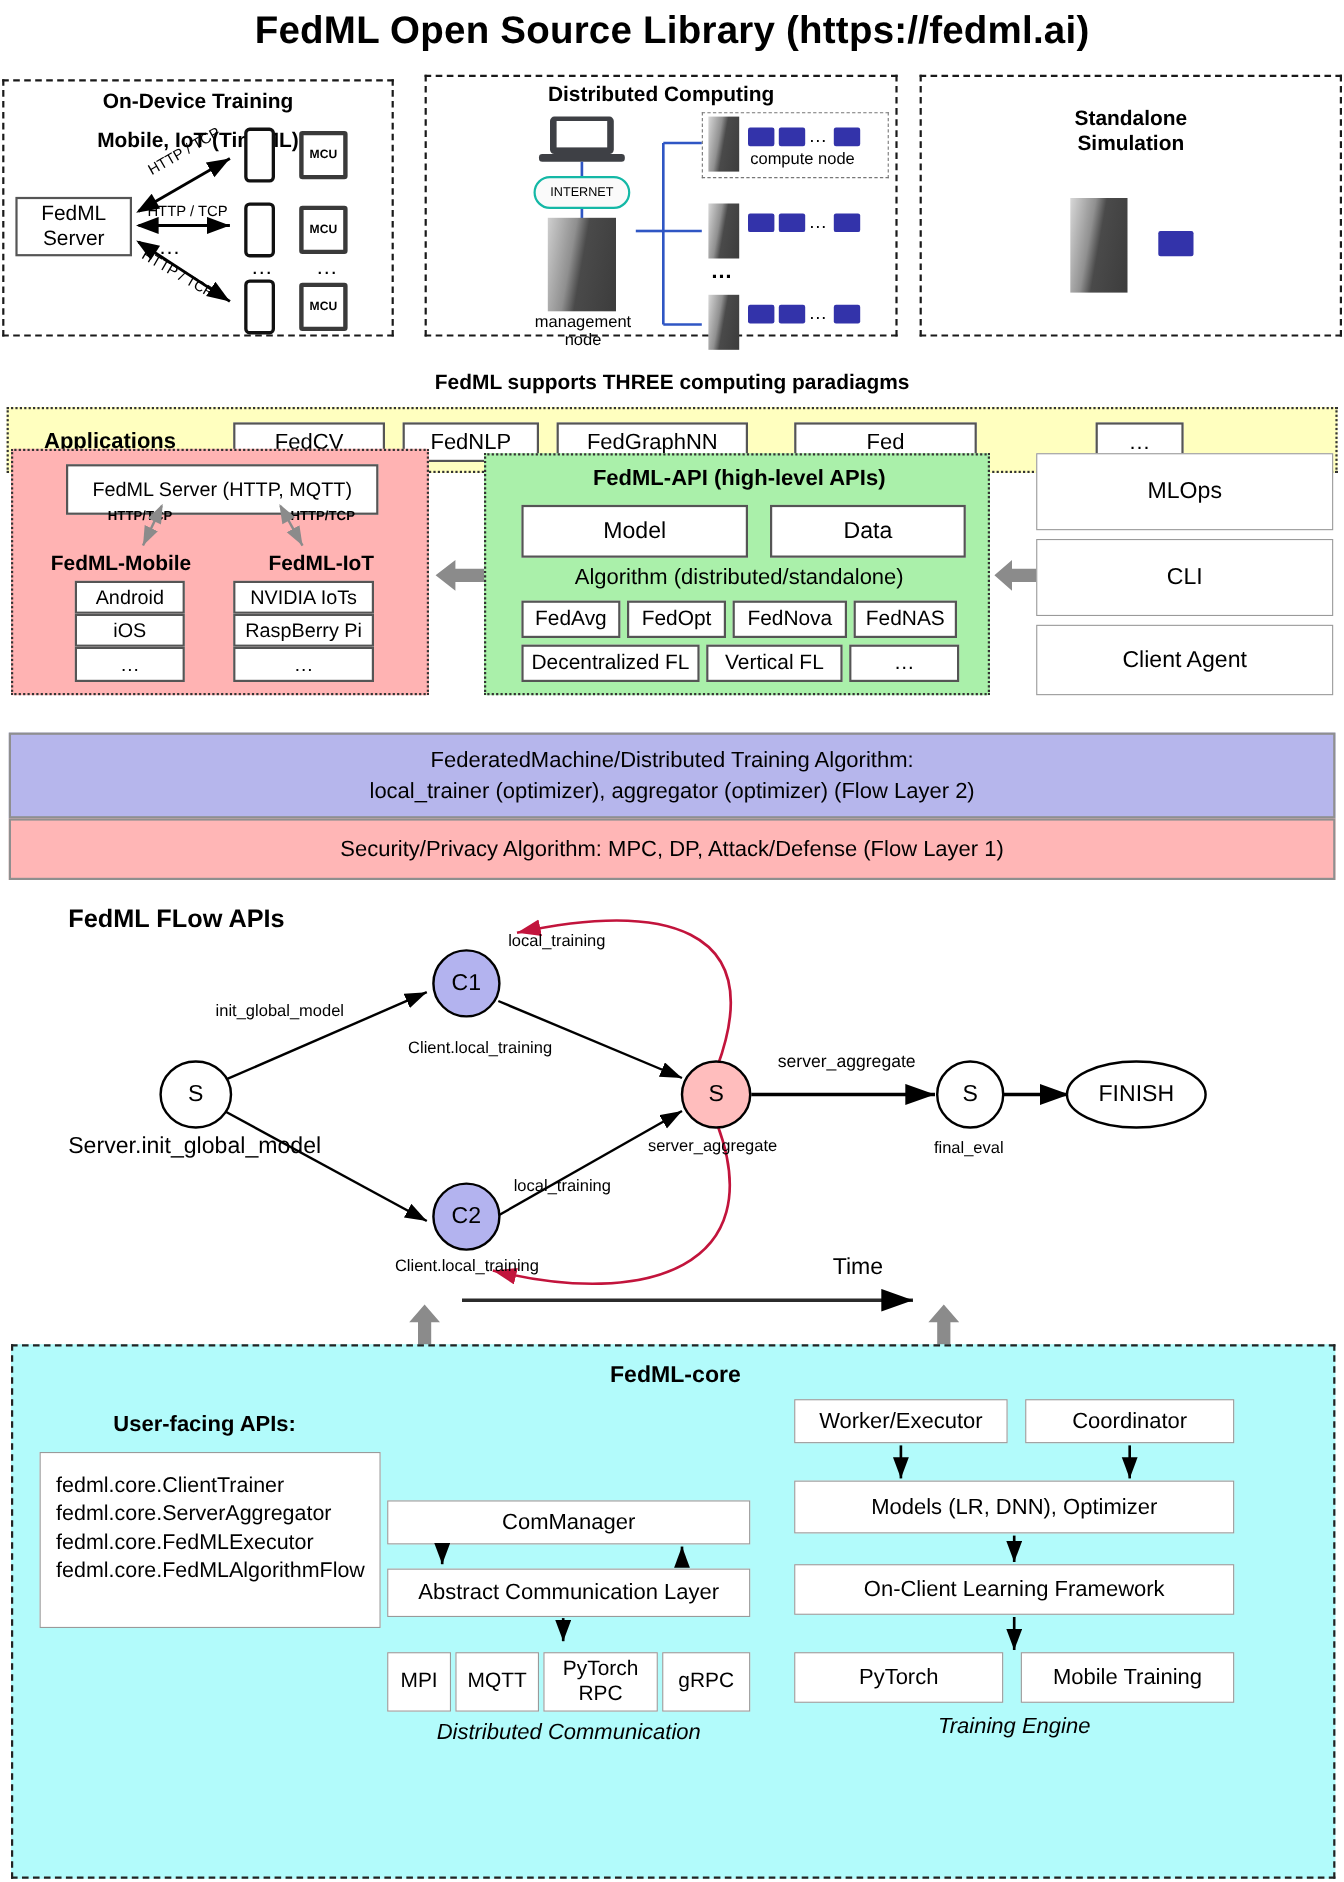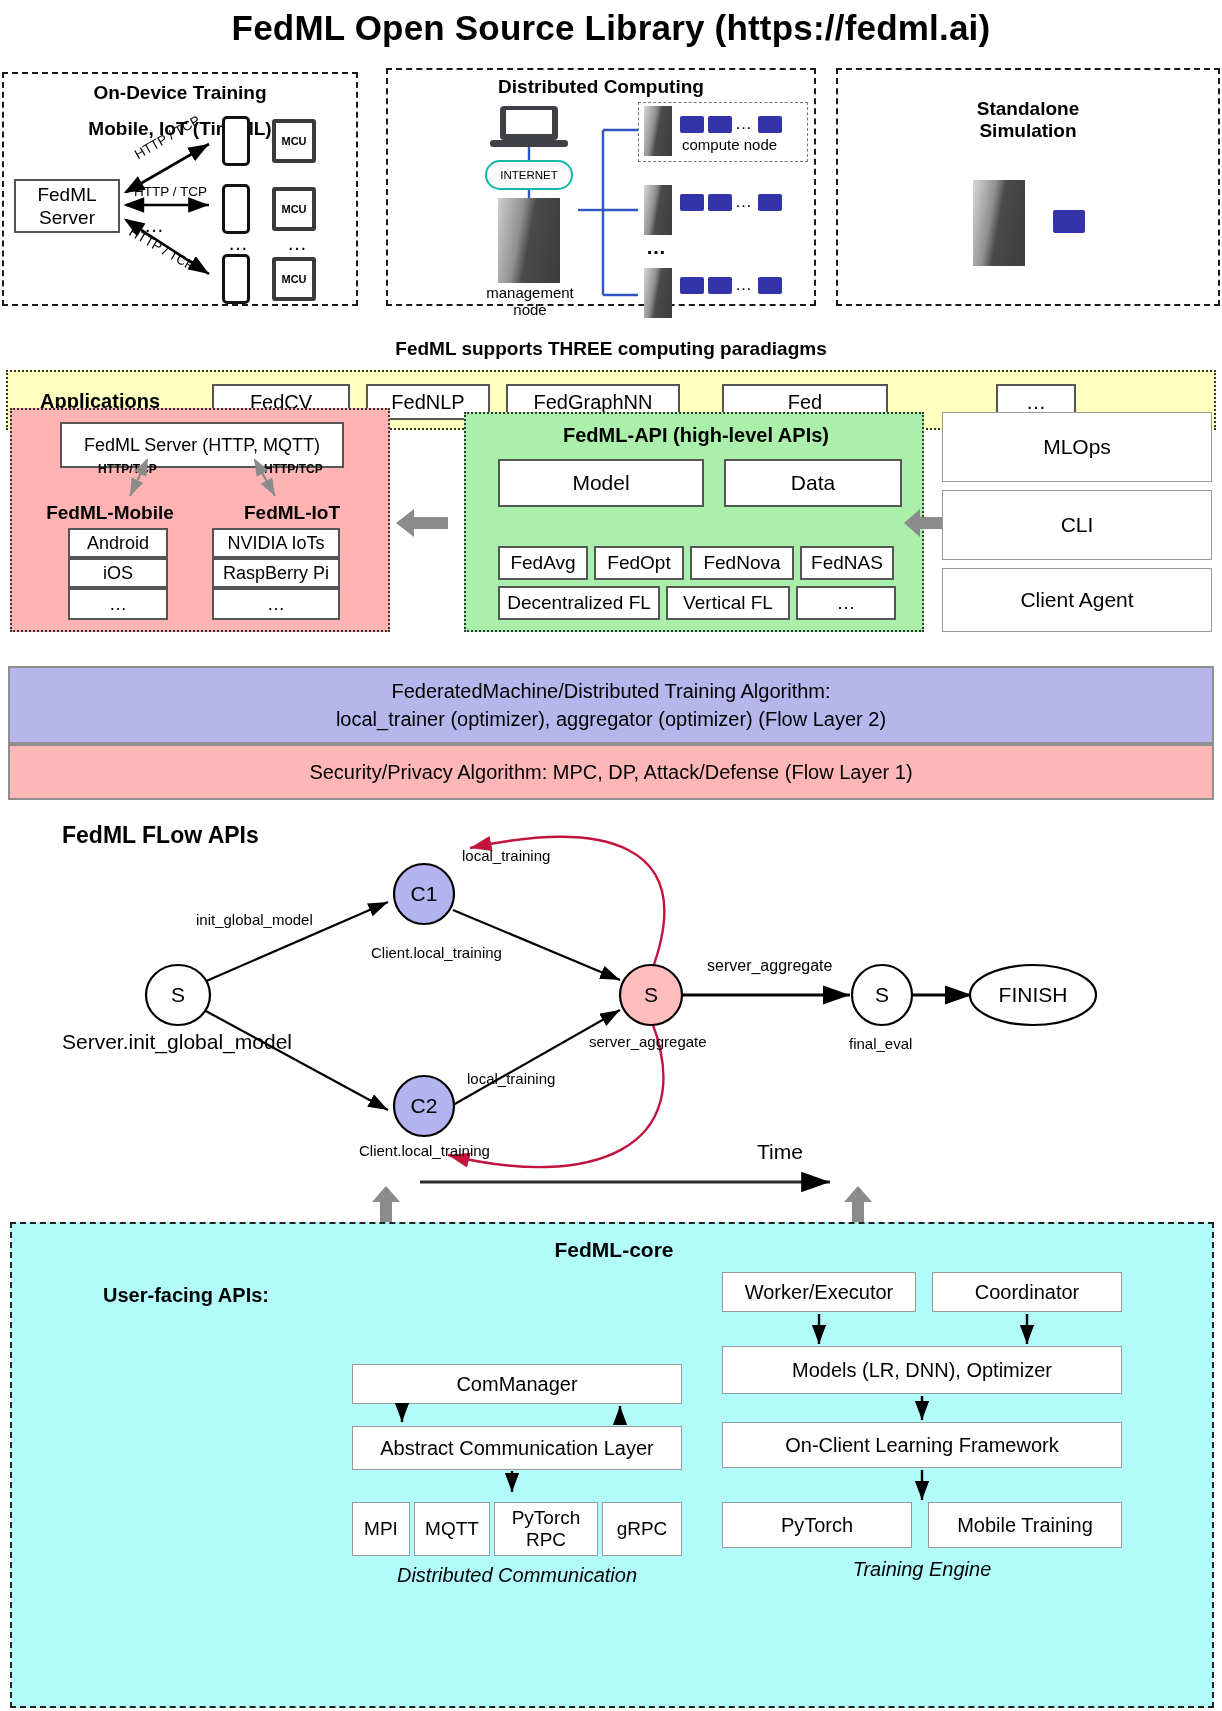--- a/index.html
+++ b/index.html
@@ -157,24 +157,25 @@
 
   <div class="abs wbox ctr" style="left:200px;top:118px;width:128px;height:30px;font-size:18px;">NVIDIA IoTs</div>
   <div class="abs wbox ctr" style="left:200px;top:148px;width:128px;height:30px;font-size:18px;">RaspBerry Pi</div>
   <div class="abs wbox ctr" style="left:200px;top:178px;width:128px;height:32px;font-size:18px;">…</div>
 </div>
 
 <svg class="abs" style="left:396px;top:505px;width:58px;height:36px;">
   <polygon points="0,18 18,4 18,12 52,12 52,24 18,24 18,32" fill="#8b8b8b"></polygon>
 </svg>
 
-<div class="abs" id="api-panel" style="left:464px;top:412px;width:460px;height:220px;">
+<div class="abs" id="api-panel" style="left:440px;top:412px;width:460px;height:220px;">
   <div class="abs bold ctr" style="left:0;top:10px;width:460px;font-size:20px;">FedML-API (high-level APIs)</div>
   <div class="abs wbox ctr" style="left:32px;top:45px;width:206px;height:48px;font-size:21px;">Model</div>
   <div class="abs wbox ctr" style="left:258px;top:45px;width:178px;height:48px;font-size:21px;">Data</div>
+  <div class="abs ctr" style="left:0;top:100px;width:460px;font-size:20px;">Algorithm (distributed/standalone)</div>
   <div class="abs wbox ctr" style="left:32px;top:132px;width:90px;height:34px;font-size:19px;">FedAvg</div>
   <div class="abs wbox ctr" style="left:128px;top:132px;width:90px;height:34px;font-size:19px;">FedOpt</div>
   <div class="abs wbox ctr" style="left:224px;top:132px;width:104px;height:34px;font-size:19px;">FedNova</div>
   <div class="abs wbox ctr" style="left:334px;top:132px;width:94px;height:34px;font-size:19px;">FedNAS</div>
   <div class="abs wbox ctr" style="left:32px;top:172px;width:162px;height:34px;font-size:19px;">Decentralized FL</div>
   <div class="abs wbox ctr" style="left:200px;top:172px;width:124px;height:34px;font-size:19px;">Vertical FL</div>
   <div class="abs wbox ctr" style="left:330px;top:172px;width:100px;height:34px;font-size:19px;">…</div>
 </div>
 
 <svg class="abs" style="left:904px;top:503px;width:70px;height:40px;">
@@ -251,20 +252,26 @@
   <polygon points="18,0 32,16 24,16 24,38 32,38 18,54 4,38 12,38 12,16 4,16" fill="#8b8b8b"></polygon>
 </svg>
 <svg class="abs" style="left:840px;top:1186px;width:36px;height:54px;">
   <polygon points="18,0 32,16 24,16 24,38 32,38 18,54 4,38 12,38 12,16 4,16" fill="#8b8b8b"></polygon>
 </svg>
 
 <div class="abs" id="core-panel" style="left:10px;top:1222px;width:1204px;height:486px;">
   <div class="abs bold ctr" style="left:0;top:14px;width:1204px;font-size:21px;">FedML-core</div>
 
   <div class="abs bold ctr" style="left:24px;top:60px;width:300px;font-size:20px;">User-facing APIs:</div>
+  <div class="abs wbox2" style="left:24px;top:96px;width:310px;height:160px;padding:16px 0 0 14px;font-size:19.5px;line-height:26px;">
+    <div>fedml.core.ClientTrainer</div>
+    <div>fedml.core.ServerAggregator</div>
+    <div>fedml.core.FedMLExecutor</div>
+    <div>fedml.core.FedMLAlgorithmFlow</div>
+  </div>
 
   <div class="abs wbox2 ctr" style="left:340px;top:140px;width:330px;height:40px;font-size:20px;">ComManager</div>
   <div class="abs wbox2 ctr" style="left:340px;top:202px;width:330px;height:44px;font-size:20px;">Abstract Communication Layer</div>
   <svg class="abs" style="left:330px;top:130px;width:360px;height:140px;">
     <defs>
       <marker id="ck" markerWidth="9" markerHeight="9" refX="8" refY="3" orient="auto">
           <path d="M0,0 L8,3 L0,6 z" fill="#000"></path>
         </marker>
     </defs>
     <line x1="60" y1="52" x2="60" y2="68" stroke="#000" stroke-width="2.4" marker-end="url(#ck)"></line>

